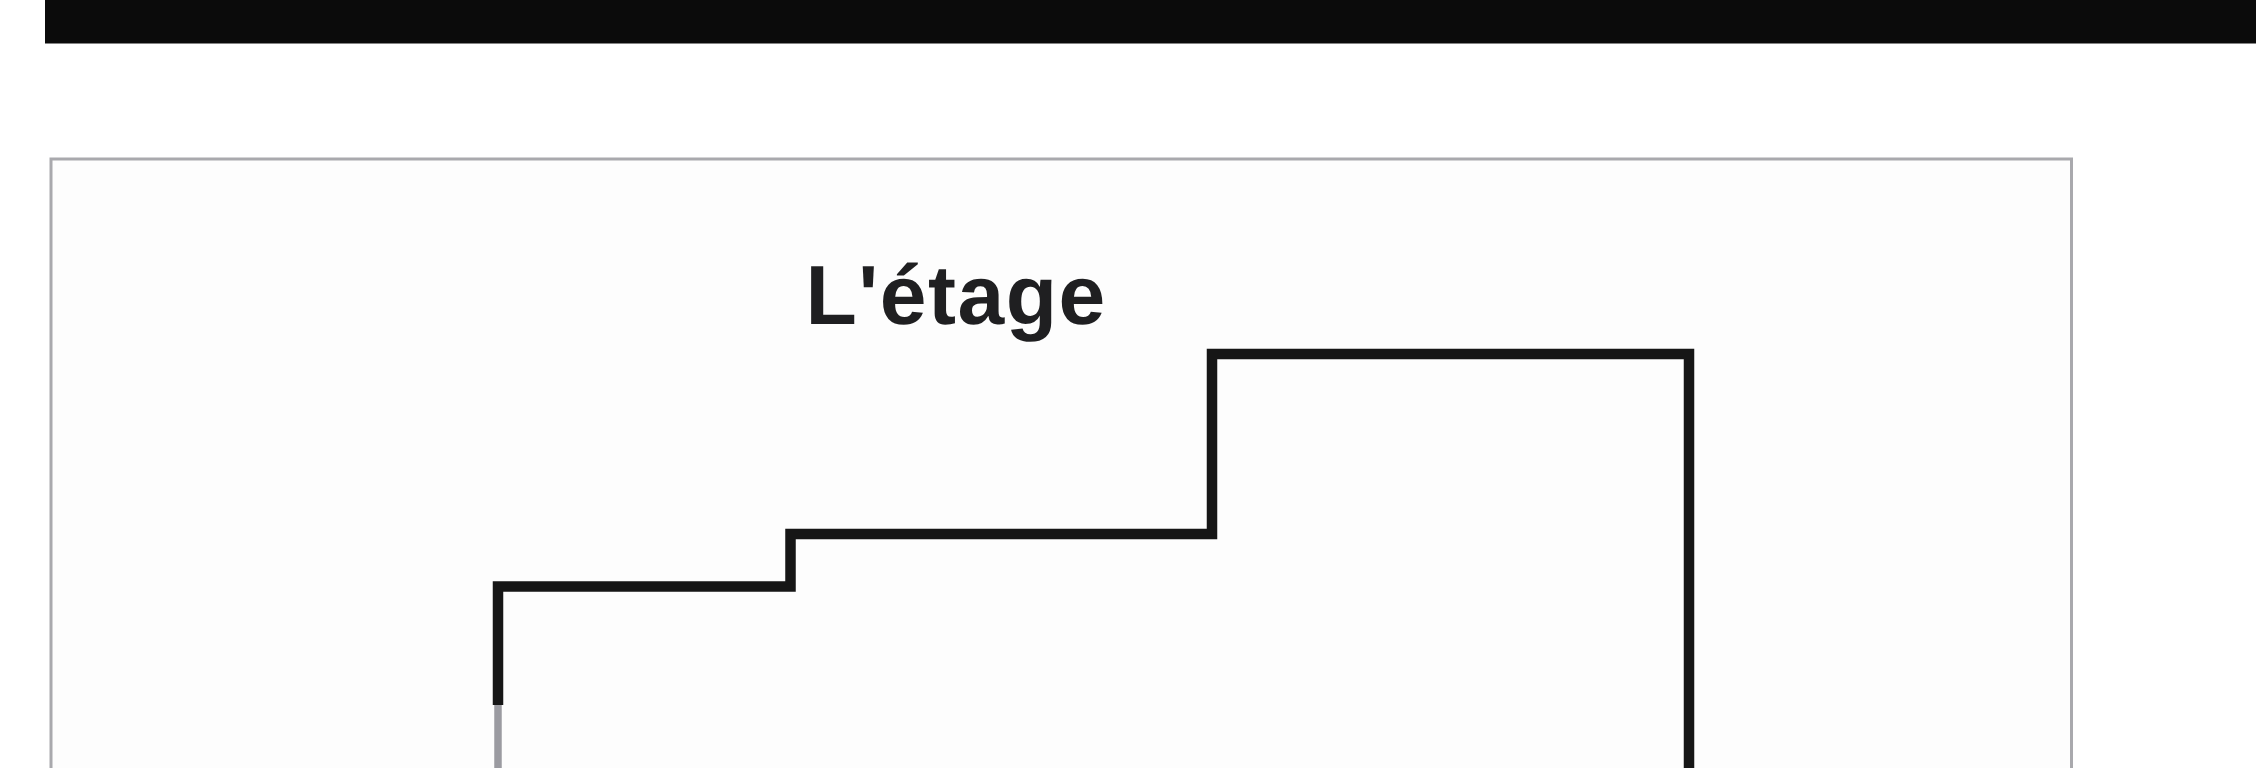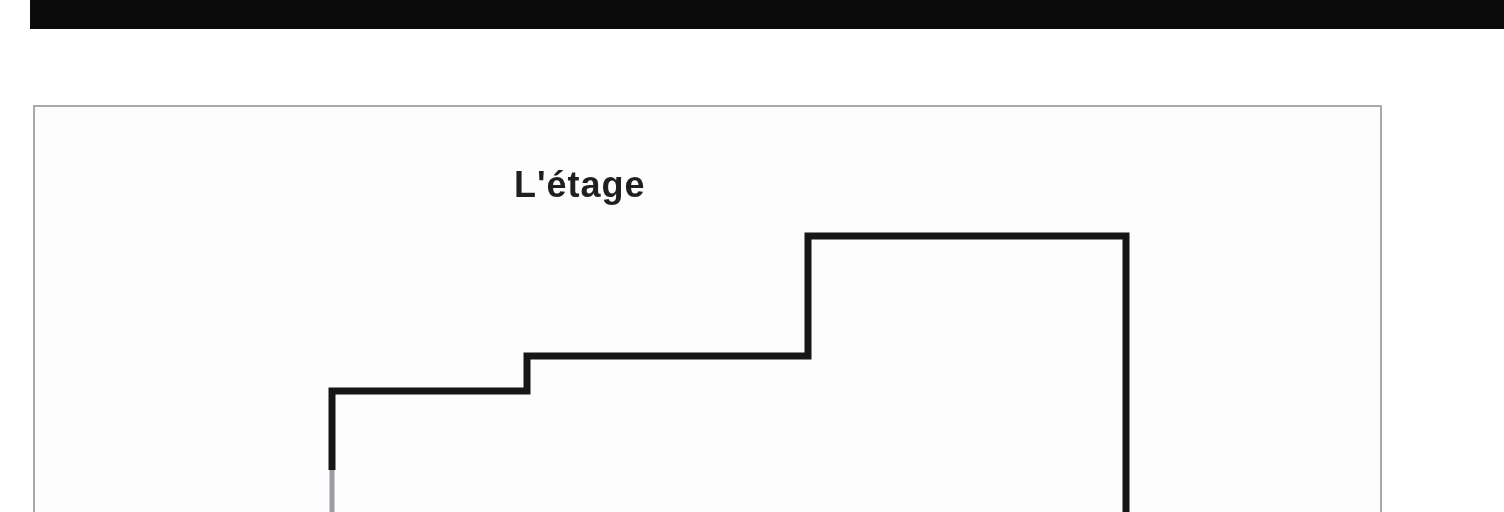--- a/index.html
+++ b/index.html
@@ -27,23 +27,23 @@
     left: 33px;
     top: 105px;
     width: 1349px;
     height: 520px; 
     box-sizing: border-box;
     border: 2px solid #a9a9ad;
     background: #fdfdfd;
   }
   .plan-title {
     position: absolute;
-    left: 514px;
+    left: 537px;
     top: 164px;
-    font-size: 36px;
+    font-size: 56px;
     font-weight: 700;
     color: #1f1f21;
     letter-spacing: 1px;
     white-space: nowrap;
   }
   svg.plan {
     position: absolute;
     left: 0;
     top: 0;
     display: block;

